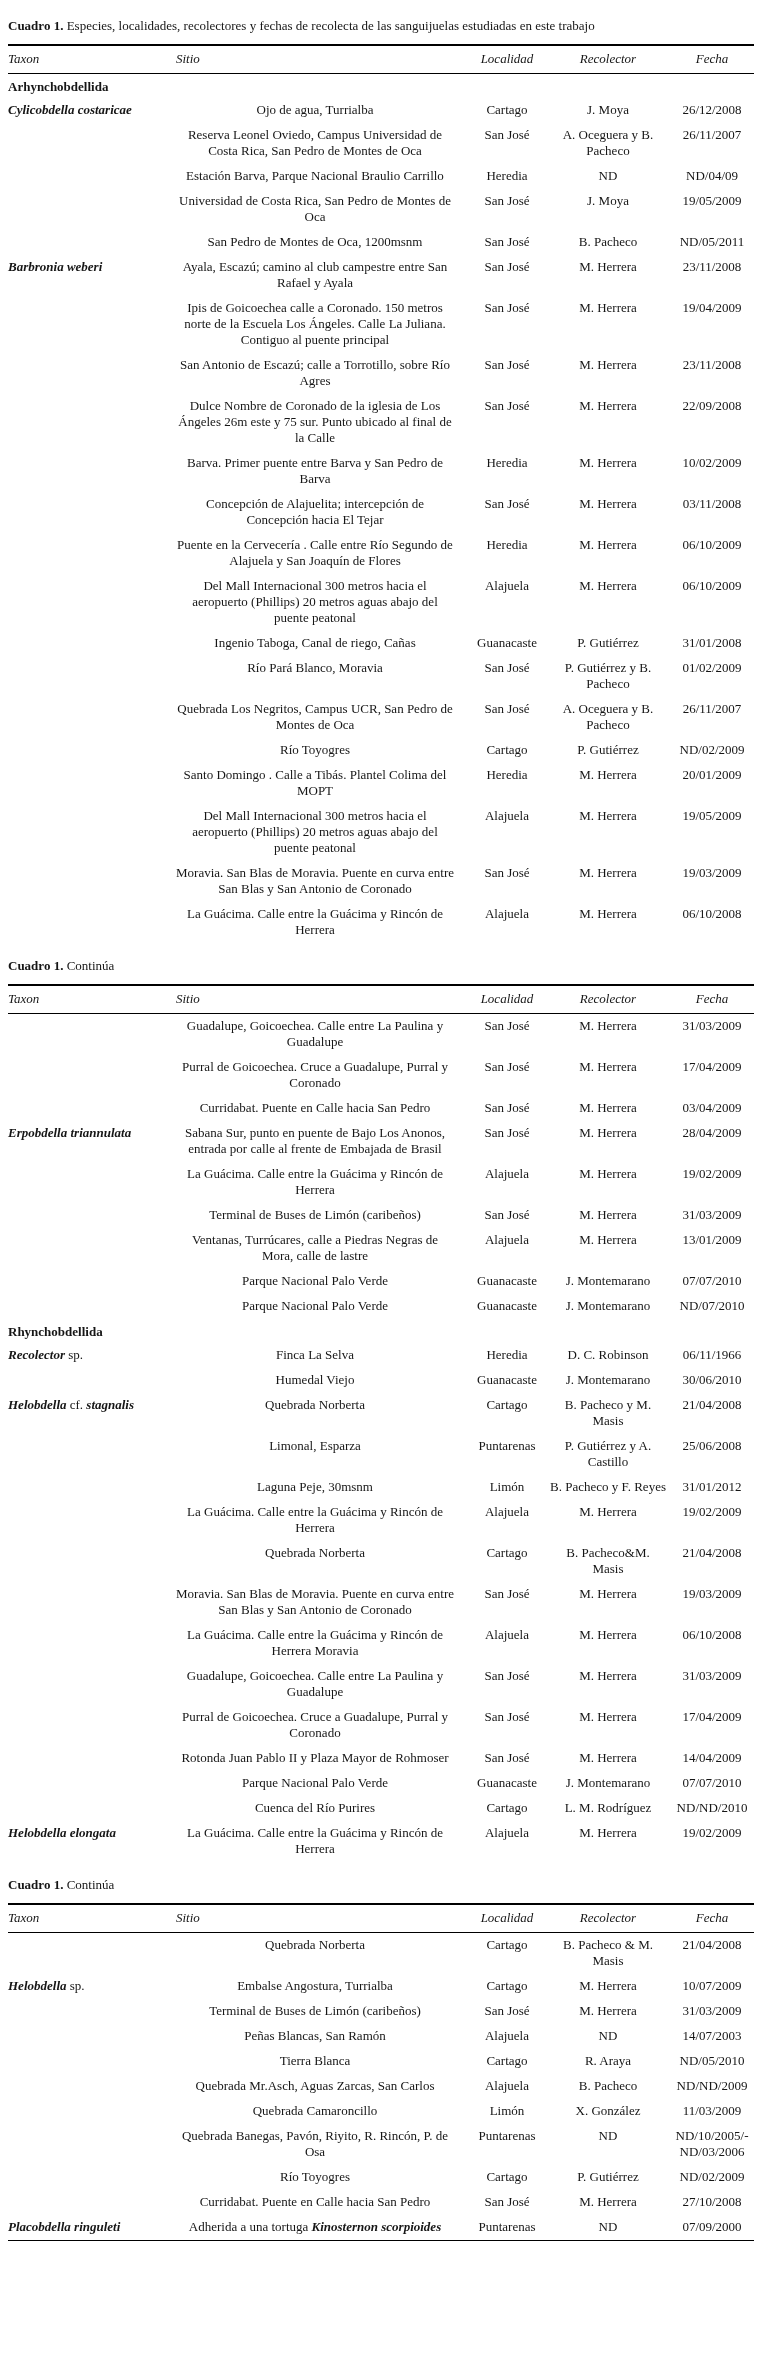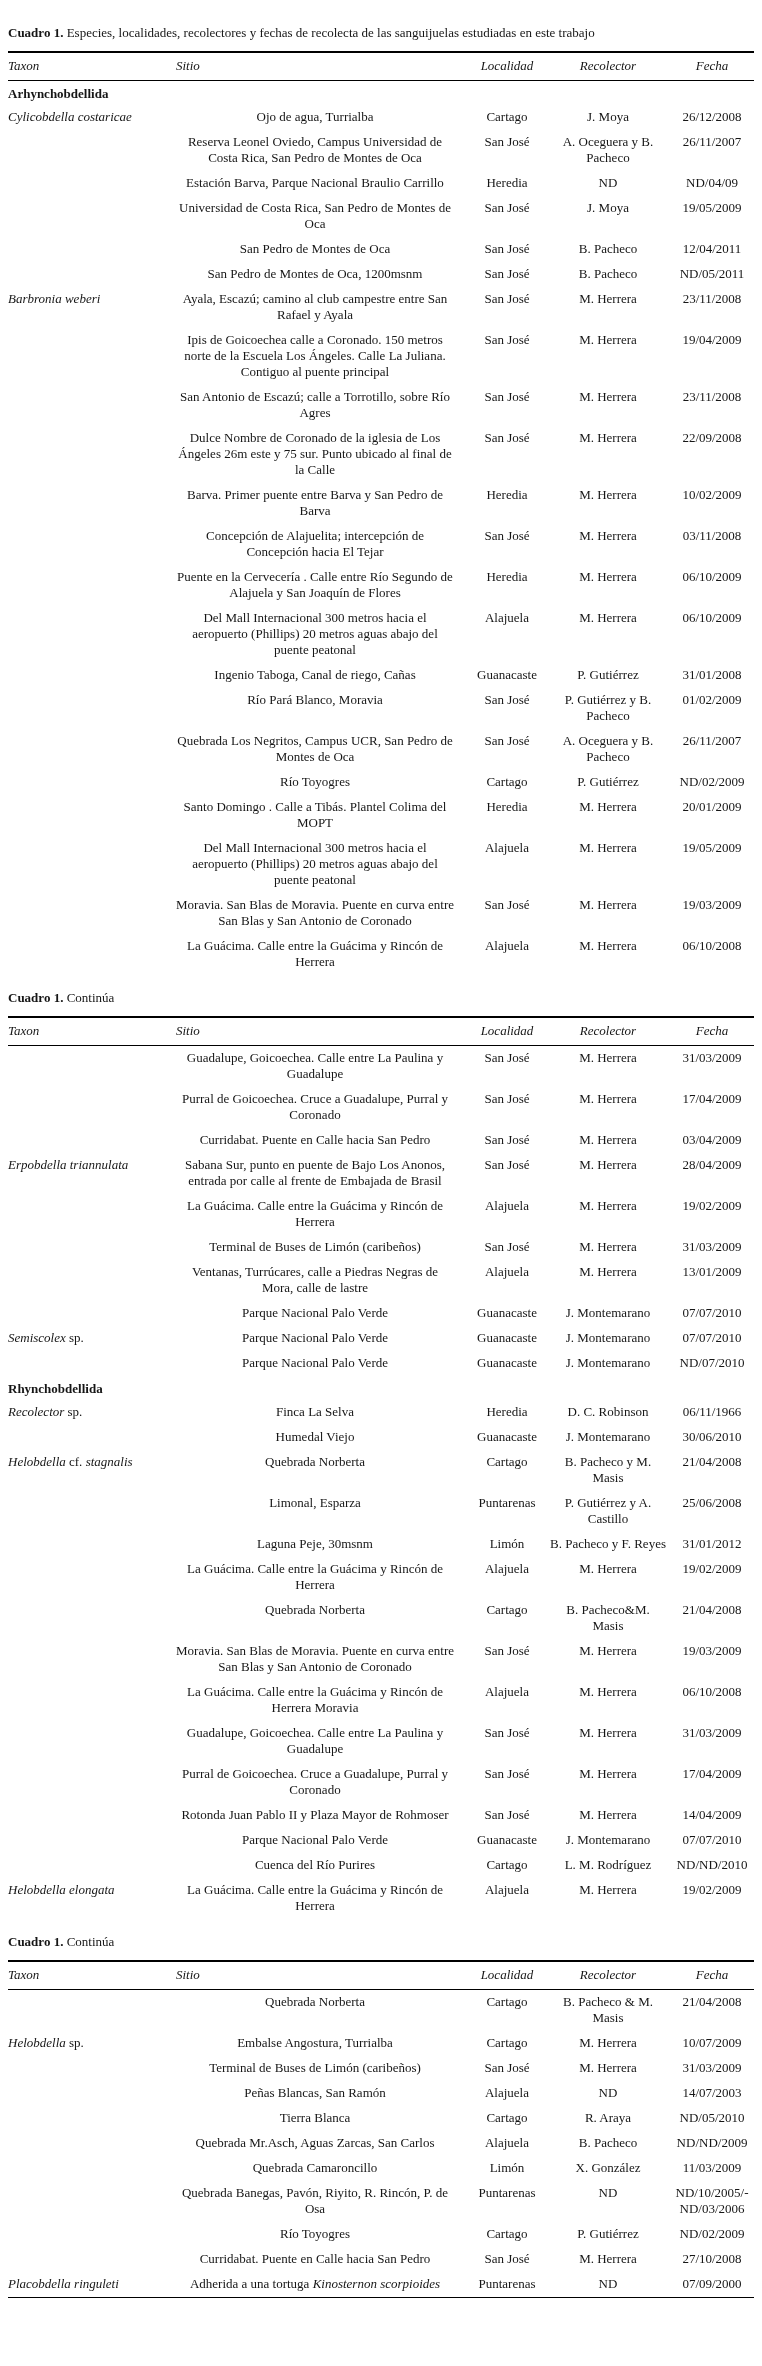--- a/index.html
+++ b/index.html
@@ -7,21 +7,21 @@
     width: 762px;
     min-height: 2366px;
     background: #ffffff;
     color: #161616;
     font-family: "Liberation Serif", "DejaVu Serif", serif;
     font-size: 13px;
     line-height: 16px;
   }
   .page { padding: 6px 8px 0 8px; }
   .tbl-block { }
-  .caption { margin: 19px 0 10px 0; }
+  .caption { margin: 12px 0 10px 0; }
   .tbl-block + .tbl-block .caption { margin-top: 15px; }
   .cap-label { font-weight: bold; }
   table.species {
     width: 746px;
     border-collapse: collapse;
     table-layout: fixed;
   }
   table.species thead th {
     font-style: italic;
     font-weight: normal;
@@ -34,21 +34,21 @@
   table.species.closed { border-bottom: 1.5px solid #000; }
   td { vertical-align: top; padding: 4px 0 5px 0; }
   td.c-taxon { text-align: left; padding-right: 8px; }
   td.c-sitio { text-align: center; padding-right: 14px; }
   td.c-loc, td.c-rec, td.c-fecha { text-align: center; }
   td.c-rec { padding-left: 4px; padding-right: 4px; }
   tr.section-row td {
     font-weight: bold;
     padding: 5px 0 3px 0;
   }
-  .it { font-style: italic; }
+  .it { font-style: italic; font-weight: bold; }
   .col-taxon { width: 168px; }
   .col-sitio { width: 292px; }
   .col-loc   { width: 78px; }
   .col-rec   { width: 124px; }
   .col-fecha { width: 84px; }
 </style>
 </head>
 <body>
 
 <div class="page" id="tables-root">
@@ -98,27 +98,20 @@
           </tr>
           <tr>
             <td class="c-taxon"></td>
             <td class="c-sitio"><span>Universidad de Costa Rica, San Pedro de Montes de Oca</span></td>
             <td class="c-loc"><span>San José</span></td>
             <td class="c-rec"><span>J. Moya</span></td>
             <td class="c-fecha"><span>19/05/2009</span></td>
           </tr>
           <tr>
             <td class="c-taxon"></td>
-            <td class="c-sitio"><span>San Pedro de Montes de Oca</span></td>
-            <td class="c-loc"><span>San José</span></td>
-            <td class="c-rec"><span>B. Pacheco</span></td>
-            <td class="c-fecha"><span>12/04/2011</span></td>
-          </tr>
-          <tr>
-            <td class="c-taxon"></td>
             <td class="c-sitio"><span>San Pedro de Montes de Oca, 1200msnm</span></td>
             <td class="c-loc"><span>San José</span></td>
             <td class="c-rec"><span>B. Pacheco</span></td>
             <td class="c-fecha"><span>ND/05/2011</span></td>
           </tr>
           <tr>
             <td class="c-taxon"><span class="it">Barbronia weberi</span></td>
             <td class="c-sitio"><span>Ayala, Escazú; camino al club campestre entre San Rafael y Ayala</span></td>
             <td class="c-loc"><span>San José</span></td>
             <td class="c-rec"><span>M. Herrera</span></td>
@@ -302,27 +295,20 @@
             <td class="c-fecha"><span>13/01/2009</span></td>
           </tr>
           <tr>
             <td class="c-taxon"></td>
             <td class="c-sitio"><span>Parque Nacional Palo Verde</span></td>
             <td class="c-loc"><span>Guanacaste</span></td>
             <td class="c-rec"><span>J. Montemarano</span></td>
             <td class="c-fecha"><span>07/07/2010</span></td>
           </tr>
           <tr>
-            <td class="c-taxon"><span class="it">Semiscolex</span><span> sp.</span></td>
-            <td class="c-sitio"><span>Parque Nacional Palo Verde</span></td>
-            <td class="c-loc"><span>Guanacaste</span></td>
-            <td class="c-rec"><span>J. Montemarano</span></td>
-            <td class="c-fecha"><span>07/07/2010</span></td>
-          </tr>
-          <tr>
             <td class="c-taxon"></td>
             <td class="c-sitio"><span>Parque Nacional Palo Verde</span></td>
             <td class="c-loc"><span>Guanacaste</span></td>
             <td class="c-rec"><span>J. Montemarano</span></td>
             <td class="c-fecha"><span>ND/07/2010</span></td>
           </tr>
           <tr class="section-row">
             <td colspan="5"><span>Rhynchobdellida</span></td>
           </tr>
           <tr>

